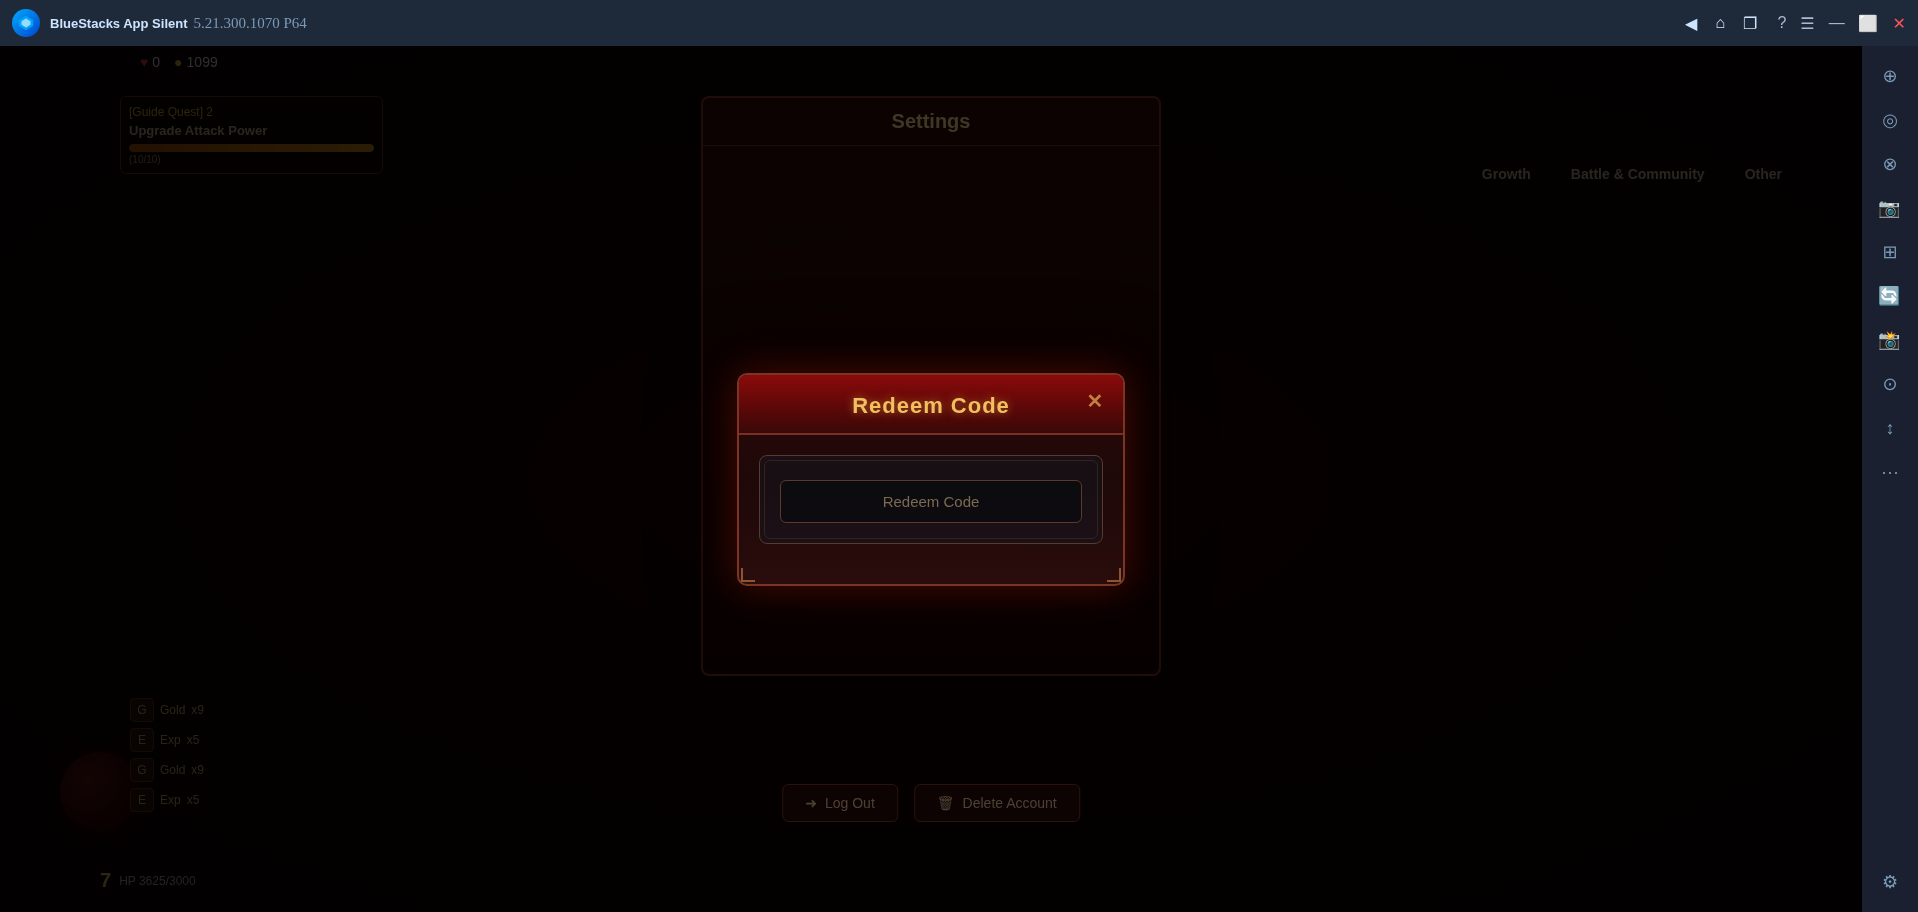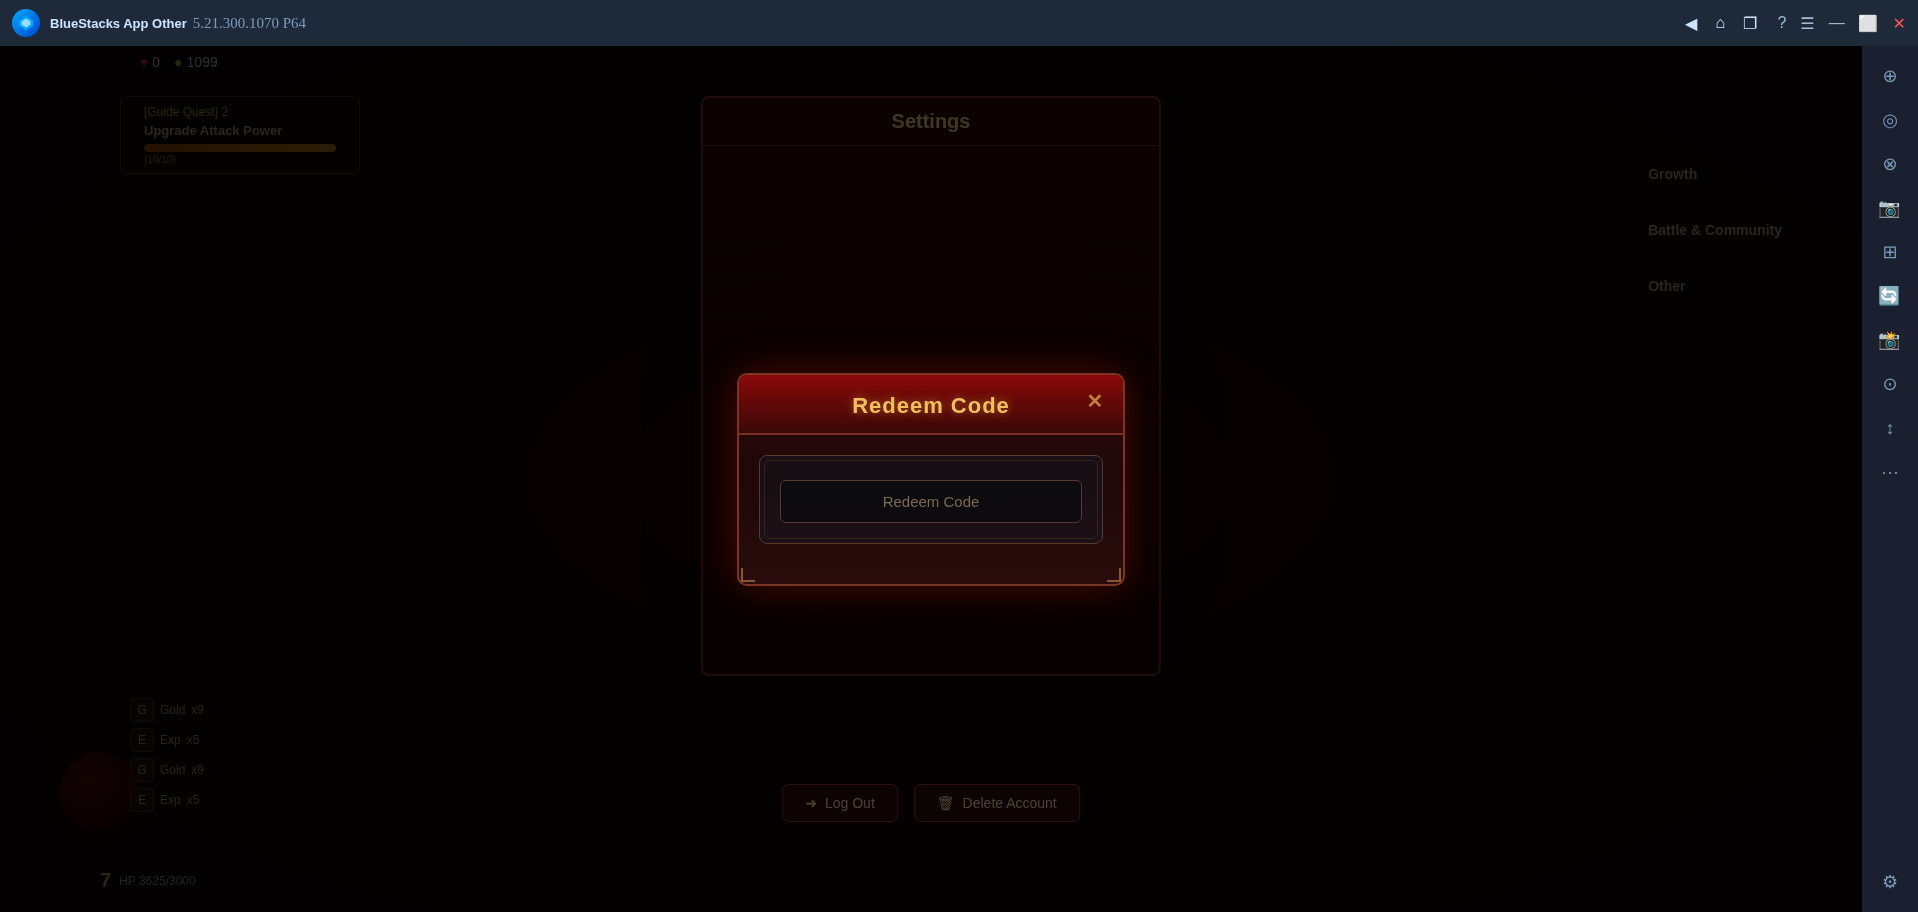--- a/index.html
+++ b/index.html
@@ -346,22 +346,22 @@
 
     
     .quest-panel {
       position: absolute;
       top: 50px;
       left: 120px;
       z-index: 2;
       background: rgba(20,10,5,0.7);
       border: 1px solid #6a4020;
       border-radius: 6px;
-      padding: 8px 23px;
-      width: 240px;
+      padding: 8px 8px;
+      width: 263px;
     }
     .quest-title {
       color: #f0c040;
       font-size: 12px;
       margin-bottom: 4px;
     }
     .quest-desc {
       color: #e0d0b0;
       font-size: 13px;
       font-weight: bold;
@@ -433,21 +433,21 @@
       font-size: 12px;
     }
 
     
     .right-panel {
       position: absolute;
       top: 120px;
       right: 80px;
       z-index: 2;
       display: flex;
-      flex-direction: column;
+      flex-direction: row;
       gap: 40px;
     }
     .rp-label {
       color: #e0d0b0;
       font-size: 14px;
       font-weight: bold;
     }
 
     
     .orb {
@@ -460,21 +460,21 @@
 </head>
 <body>
 
 <div class="titlebar">
   <div class="titlebar-logo">
     <svg width="18" height="18" viewBox="0 0 20 20">
       <polygon points="10,2 18,7 18,13 10,18 2,13 2,7" fill="#00aaff" opacity="0.9"></polygon>
       <polygon points="10,5 15,8 15,12 10,15 5,12 5,8" fill="#ffffff" opacity="0.6"></polygon>
     </svg>
   </div>
-  <span class="titlebar-appname">BlueStacks App Other</span>
+  <span class="titlebar-appname">BlueStacks App Silent</span>
   <span class="titlebar-version">5.21.300.1070  P64</span>
   <div class="titlebar-nav">
     <span>◀</span>
     <span>⌂</span>
     <span>❐</span>
   </div>
   <div class="titlebar-controls">
     <span>?</span>
     <span>☰</span>
     <span>—</span>

